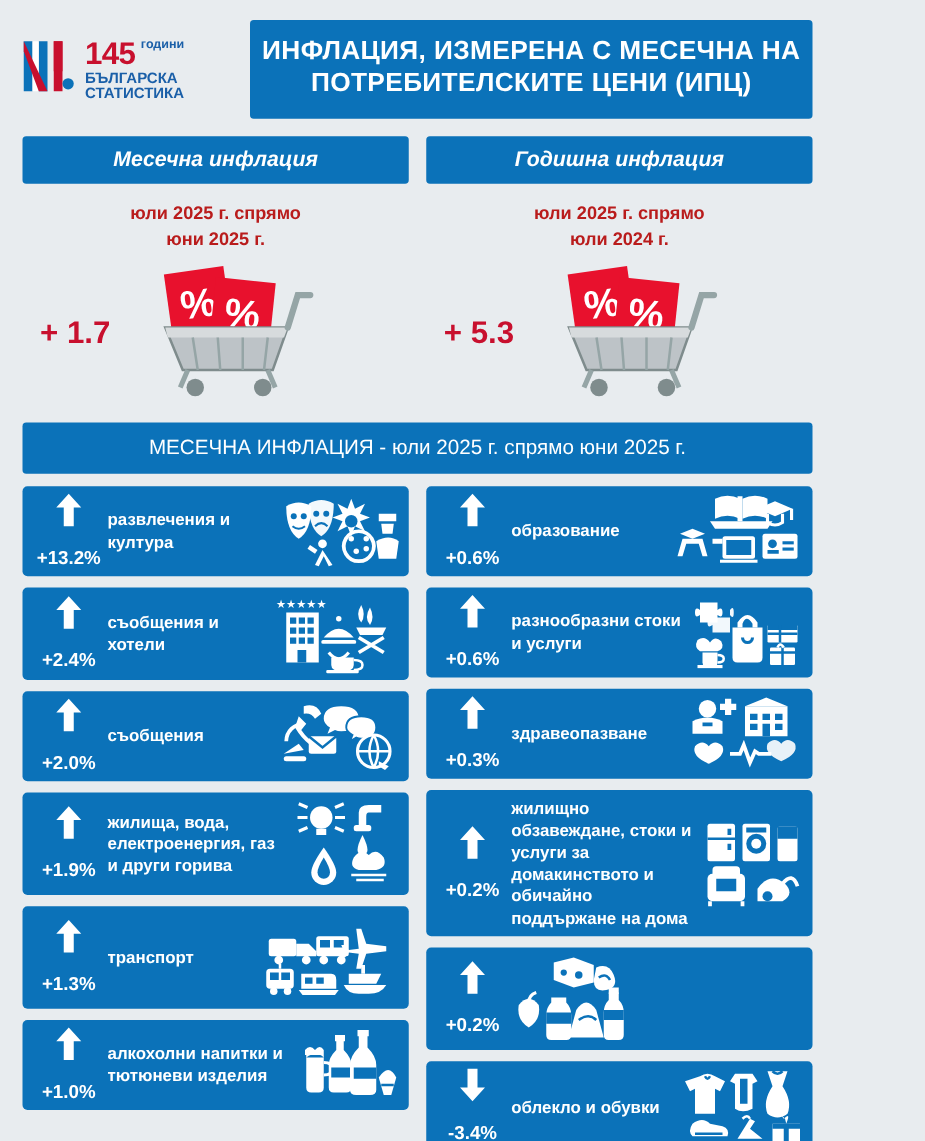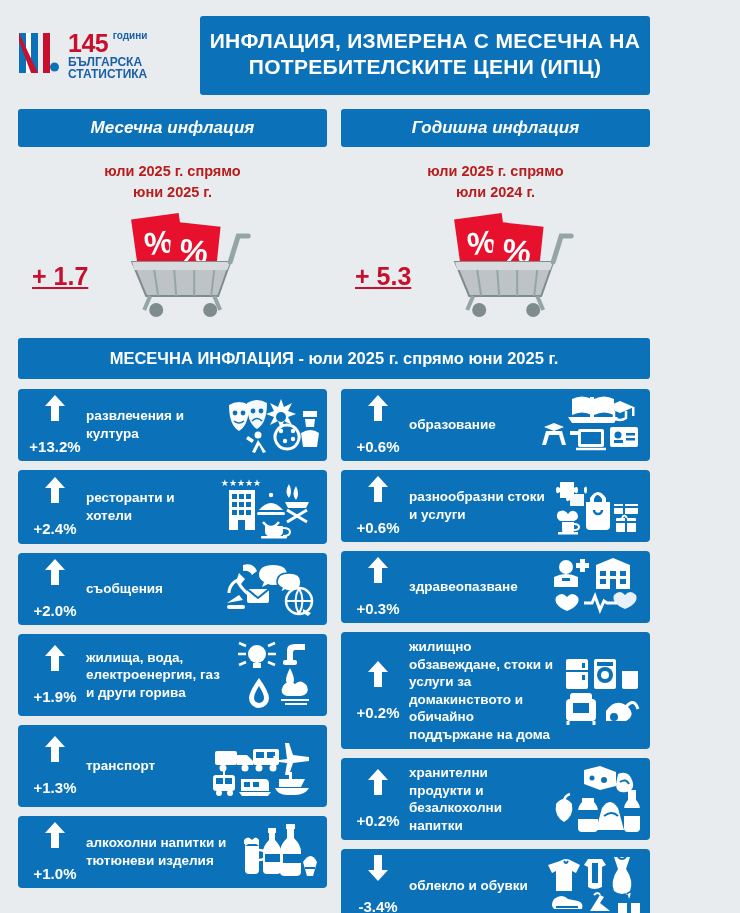--- a/index.html
+++ b/index.html
@@ -97,40 +97,39 @@
     margin-top: 14px;
   }
   .panel-body {
     position: relative;
     height: 120px;
     margin-top: 6px;
   }
   .panel-value {
     position: absolute;
     left: 14px;
-    top: 52px;
+    top: 42px;
     color: #c8102e;
     font-size: 25px;
     font-weight: bold;
-    text-decoration: underline;
   }
   .cart-wrap {
     position: absolute;
     left: 50%;
     top: 0;
     transform: translateX(-42%);
   }
 
   
   .section-title {
     margin-top: 8px;
     background: #0b72b9;
     color: #fff;
     font-size: 16.5px;
-    font-weight: bold;
+    font-weight: normal;
     text-align: center;
     padding: 11px 4px;
     border-radius: 3px;
   }
 
   
   .grid {
     display: flex;
     gap: 14px;
     margin-top: 10px;
@@ -316,21 +315,21 @@
         </div>
       </div>
 
       <div class="item">
         <div class="arrow-cell">
           <svg width="22" height="26" viewBox="0 0 22 26">
               <polygon points="11,0 21,11 15,11 15,26 7,26 7,11 1,11" fill="#ffffff"></polygon>
             </svg>
           <div class="pct">+2.4%</div>
         </div>
-        <div class="label">ресторанти и хотели</div>
+        <div class="label">съобщения и хотели</div>
         <div class="icons">
           <svg width="96" height="62" viewBox="0 0 96 62">
             <g fill="#ffffff">
               <text x="18" y="10" font-size="9" fill="#ffffff" text-anchor="middle">★★★★★</text>
               <rect x="6" y="14" width="26" height="40"></rect>
               <g fill="#0b72b9">
                 <rect x="9" y="18" width="5" height="5"></rect>
                   <rect x="16" y="18" width="5" height="5"></rect>
                   <rect x="23" y="18" width="5" height="5"></rect>
                 <rect x="9" y="26" width="5" height="5"></rect>
@@ -616,21 +615,20 @@
         </div>
       </div>
 
       <div class="item h2">
         <div class="arrow-cell">
           <svg width="22" height="26" viewBox="0 0 22 26">
               <polygon points="11,0 21,11 15,11 15,26 7,26 7,11 1,11" fill="#ffffff"></polygon>
             </svg>
           <div class="pct">+0.2%</div>
         </div>
-        <div class="label">хранителни продукти и безалкохолни напитки</div>
         <div class="icons">
           <svg width="92" height="70" viewBox="0 0 92 70">
             <g fill="#ffffff">
               <path d="M34 6 l16 -4 l16 6 v14 l-16 4 l-16 -6 z"></path>
               <circle cx="42" cy="14" r="2.5" fill="#0b72b9"></circle>
               <circle cx="54" cy="16" r="3" fill="#0b72b9"></circle>
               <path d="M68 10 q10 -4 14 6 q4 10 -6 12 q-10 2 -10 -8 z"></path>
               <path d="M70 18 q6 -4 9 2" fill="none" stroke="#0b72b9" stroke-width="2"></path>
               <path d="M6 40 q8 -10 16 0 q2 12 -8 18 q-10 -6 -8 -18 z"></path>
               <path d="M14 38 q0 -6 6 -8" fill="none" stroke="#ffffff" stroke-width="2.5"></path>

